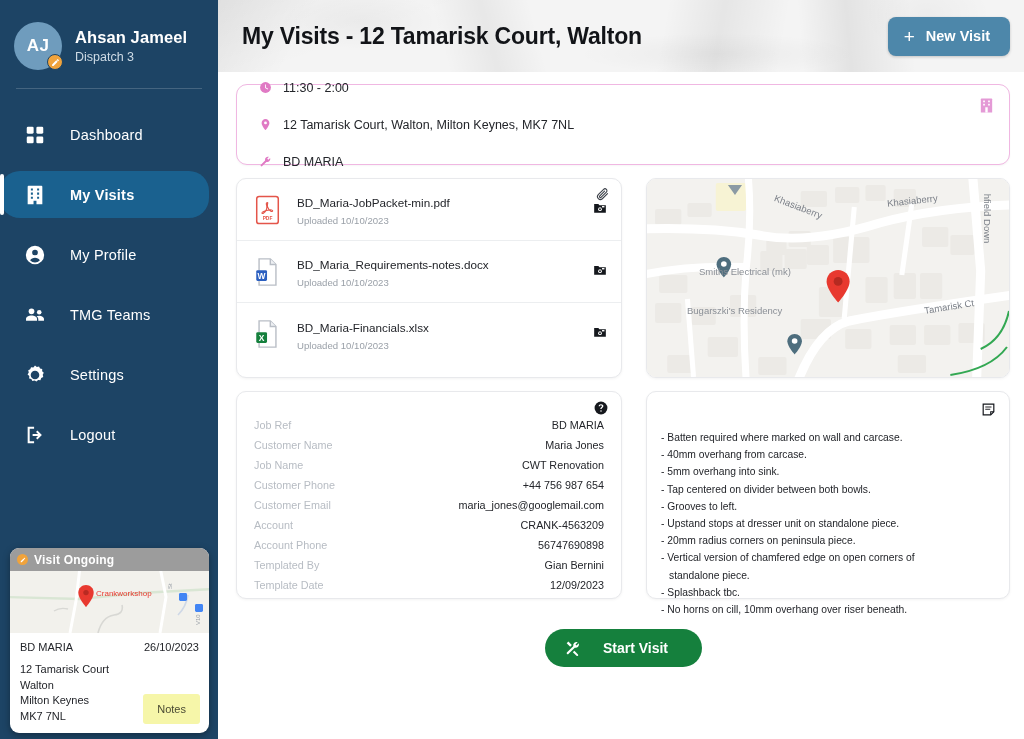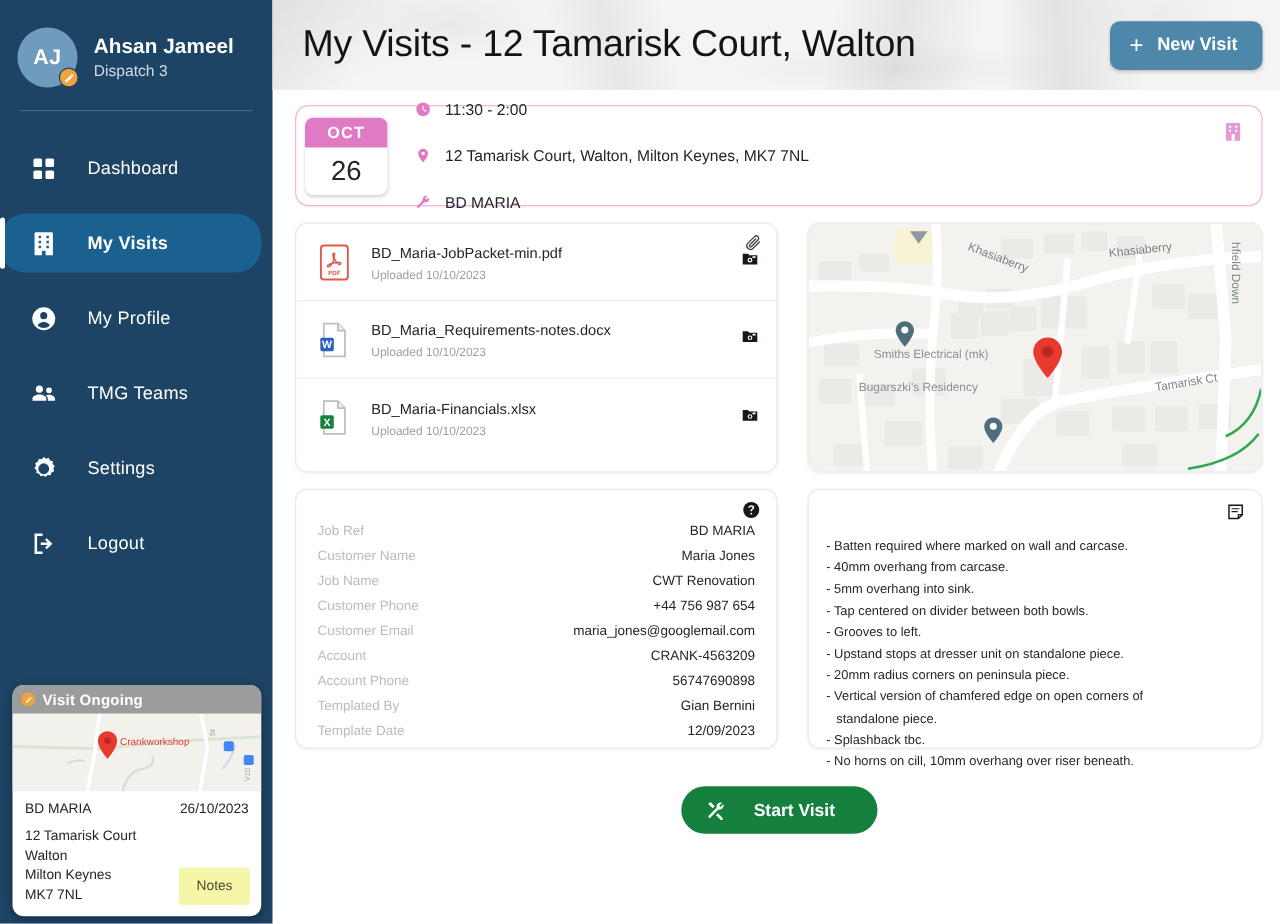--- a/index.html
+++ b/index.html
@@ -101,21 +101,21 @@
     overflow: hidden;
   }
   .topbar::after{
     content:""; position:absolute; inset:0;
     background:
       radial-gradient(ellipse 120px 40px at 18% 30%, rgba(0,0,0,.035), transparent 70%),
       radial-gradient(ellipse 200px 30px at 62% 75%, rgba(0,0,0,.04), transparent 70%),
       radial-gradient(ellipse 90px 60px at 88% 20%, rgba(0,0,0,.03), transparent 70%);
     pointer-events:none;
   }
-  .page-title { font-size: 30px; font-weight: normal; color: #121418; letter-spacing: -.2px; position: relative; z-index: 2; }
+  .page-title { font-size: 23px; font-weight: bold; color: #121418; letter-spacing: -.2px; position: relative; z-index: 2; }
   .spacer { flex: 1; }
   .new-visit-btn {
     position: relative; z-index: 2;
     display: flex; align-items: center; gap: 11px;
     background: #4d87aa; color: #ffffff;
     border: none; border-radius: 8px;
     padding: 10px 20px 10px 16px;
     font-size: 14.5px; font-weight: bold; cursor: pointer;
     font-family: "Liberation Sans", sans-serif;
     box-shadow: 0 1px 3px rgba(0,0,0,.2);
@@ -349,24 +349,20 @@
       <div class="spacer"></div>
       <button class="new-visit-btn">
         <span class="plus">+</span>
         <span>New Visit</span>
       </button>
     </header>
 
     <div class="content">
 
       <section class="visit-banner">
-        <div class="datechip">
-          <div class="datechip-m">OCT</div>
-          <div class="datechip-d">26</div>
-        </div>
         <div class="vb-lines">
           <div class="vb-line">
             <span class="vb-ico">
               <svg viewBox="0 0 24 24">
                   <circle cx="12" cy="12" r="10" fill="#e07ac4"></circle>
                   <path d="M12.8 6.5h-1.6v6.2l5 3 .8-1.4-4.2-2.5z" fill="#ffffff"></path>
                 </svg>
             </span>
             <span>11:30 - 2:00</span>
           </div>
@@ -530,21 +526,21 @@
               <path d="M300 196 Q340 190 356 168" stroke="#33a853" stroke-width="2" fill="none"></path>
 
               <path d="M76 78c-4 0-7.2 3.2-7.2 7.2 0 5.2 7.2 13.2 7.2 13.2s7.2-8 7.2-13.2c0-4-3.2-7.2-7.2-7.2z" fill="#4e6e7e"></path>
               <circle cx="76" cy="85" r="2.8" fill="#ffffff"></circle>
               <path d="M146 155c-4 0-7.2 3.2-7.2 7.2 0 5.2 7.2 13.2 7.2 13.2s7.2-8 7.2-13.2c0-4-3.2-7.2-7.2-7.2z" fill="#4e6e7e"></path>
               <circle cx="146" cy="162" r="2.8" fill="#ffffff"></circle>
               <path d="M80 6l7 10 7-10z" fill="#8b9aa4"></path>
               <path d="M189 91c-6.3 0-11.4 5.1-11.4 11.4 0 8.4 11.4 21 11.4 21s11.4-12.6 11.4-21c0-6.3-5.1-11.4-11.4-11.4z" fill="#e8392f"></path>
               <circle cx="189" cy="102.4" r="4.4" fill="#b52a21"></circle>
             </svg>
-            <span class="maplabel" style="left:52px; top:99px;">Smiths Electrical (mk)</span>
+            <span class="maplabel" style="left:52px; top:87px;">Smiths Electrical (mk)</span>
             <span class="maplabel" style="left:40px; top:126px;">Bugarszki's Residency</span>
             <span class="roadlabel" style="left:126px; top:22px; transform:rotate(21deg);">Khasiaberry</span>
             <span class="roadlabel" style="left:240px; top:16px; transform:rotate(-6deg);">Khasiaberry</span>
             <span class="roadlabel" style="left:316px; top:34px; transform:rotate(90deg);">hfield Down</span>
             <span class="roadlabel" style="left:277px; top:122px; transform:rotate(-9deg);">Tamarisk Ct</span>
           </div>
         </section>
       </div>
 
       <div class="grid" style="margin-top:13px;">

